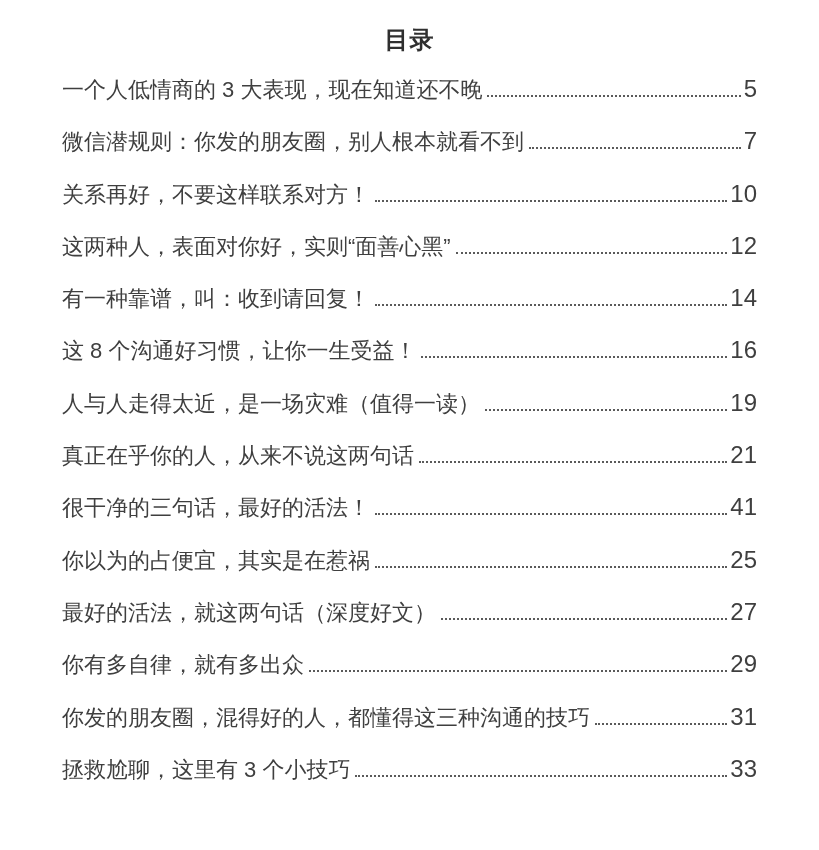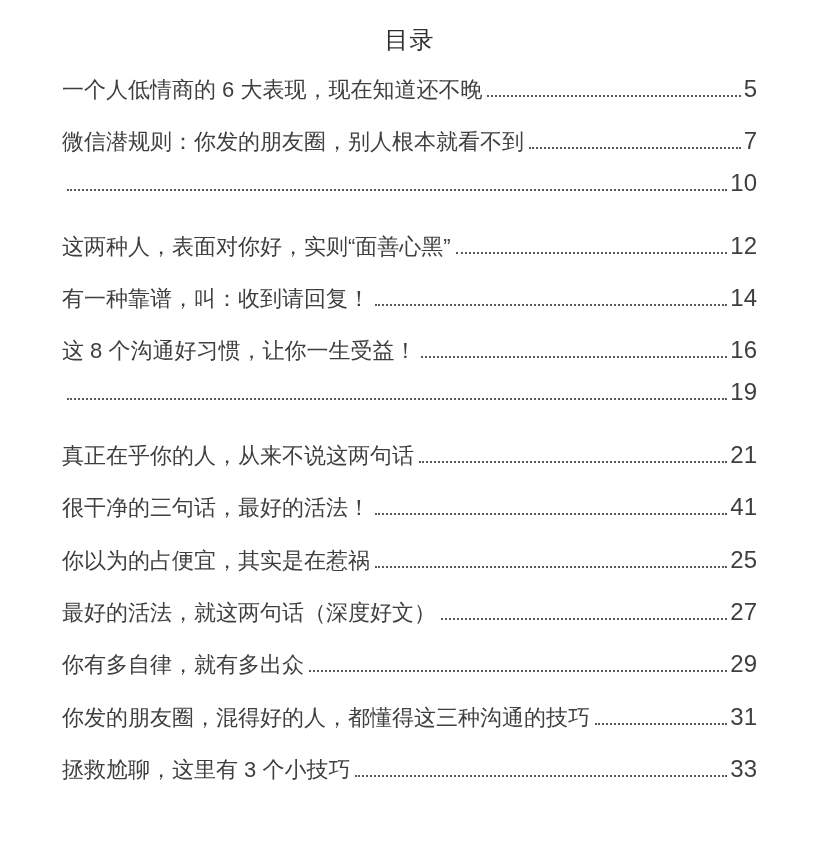--- a/index.html
+++ b/index.html
@@ -16,21 +16,21 @@
   }
   .page {
     box-sizing: border-box;
     width: 819px;
     height: 850px;
     padding: 23px 62px 0 62px;
   }
   .toc-title-heading {
     text-align: center;
     font-size: 24px;
-    font-weight: 400;
+    font-weight: 700;
     line-height: 34px;
     margin: 0 0 7px 0;
     color: #2f2f2f;
     letter-spacing: 1px;
   }
   .toc-list {
     width: 100%;
   }
   .toc-row {
     display: flex;
@@ -61,49 +61,51 @@
   }
 </style>
 </head>
 <body>
 
 <div class="page">
   <h1 class="toc-title-heading">目录</h1>
 
   <div class="toc-list">
       <div class="toc-row">
-    <span class="toc-entry-title">一个人低情商的 6 大表现，现在知道还不晚</span>
+    <span class="toc-entry-title">一个人低情商的 3 大表现，现在知道还不晚</span>
     <span class="toc-dots"></span>
     <span class="toc-page-num">5</span>
   </div>
       <div class="toc-row">
     <span class="toc-entry-title">微信潜规则：你发的朋友圈，别人根本就看不到</span>
     <span class="toc-dots"></span>
     <span class="toc-page-num">7</span>
   </div>
       <div class="toc-row">
+    <span class="toc-entry-title">关系再好，不要这样联系对方！</span>
     <span class="toc-dots"></span>
     <span class="toc-page-num">10</span>
   </div>
       <div class="toc-row">
     <span class="toc-entry-title">这两种人，表面对你好，实则“面善心黑”</span>
     <span class="toc-dots"></span>
     <span class="toc-page-num">12</span>
   </div>
       <div class="toc-row">
     <span class="toc-entry-title">有一种靠谱，叫：收到请回复！</span>
     <span class="toc-dots"></span>
     <span class="toc-page-num">14</span>
   </div>
       <div class="toc-row">
     <span class="toc-entry-title">这 8 个沟通好习惯，让你一生受益！</span>
     <span class="toc-dots"></span>
     <span class="toc-page-num">16</span>
   </div>
       <div class="toc-row">
+    <span class="toc-entry-title">人与人走得太近，是一场灾难（值得一读）</span>
     <span class="toc-dots"></span>
     <span class="toc-page-num">19</span>
   </div>
       <div class="toc-row">
     <span class="toc-entry-title">真正在乎你的人，从来不说这两句话</span>
     <span class="toc-dots"></span>
     <span class="toc-page-num">21</span>
   </div>
       <div class="toc-row">
     <span class="toc-entry-title">很干净的三句话，最好的活法！</span>

